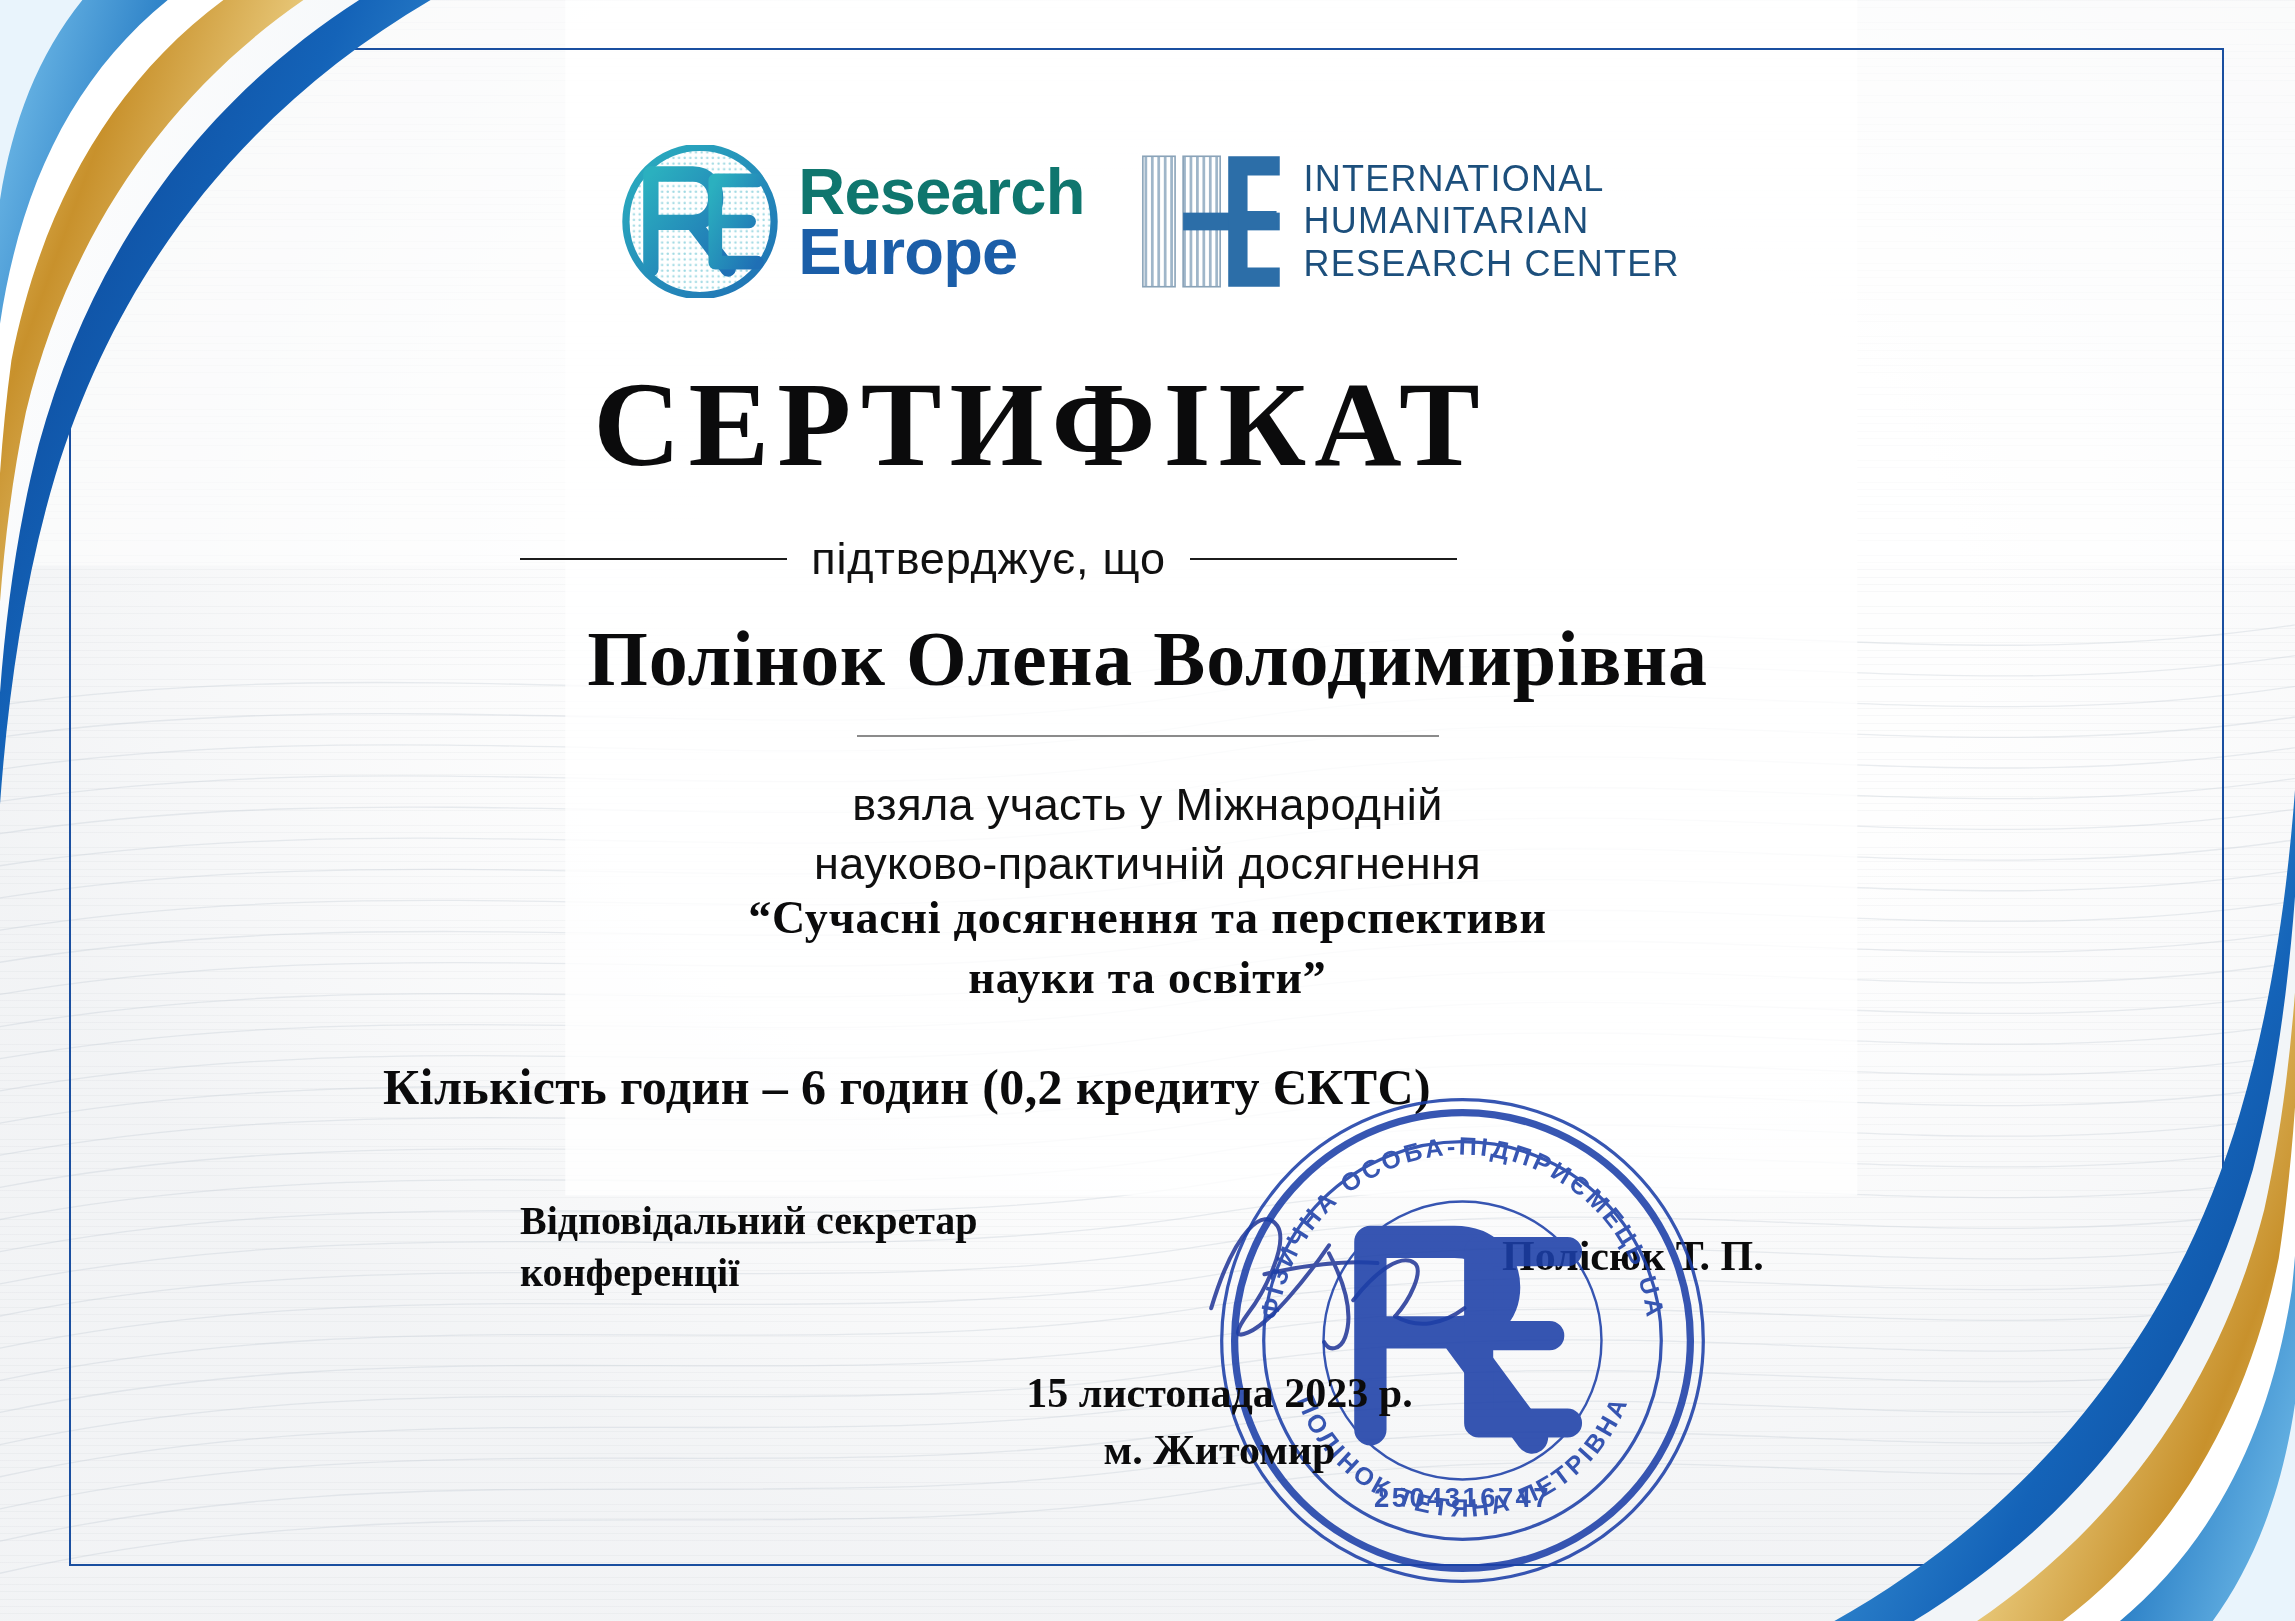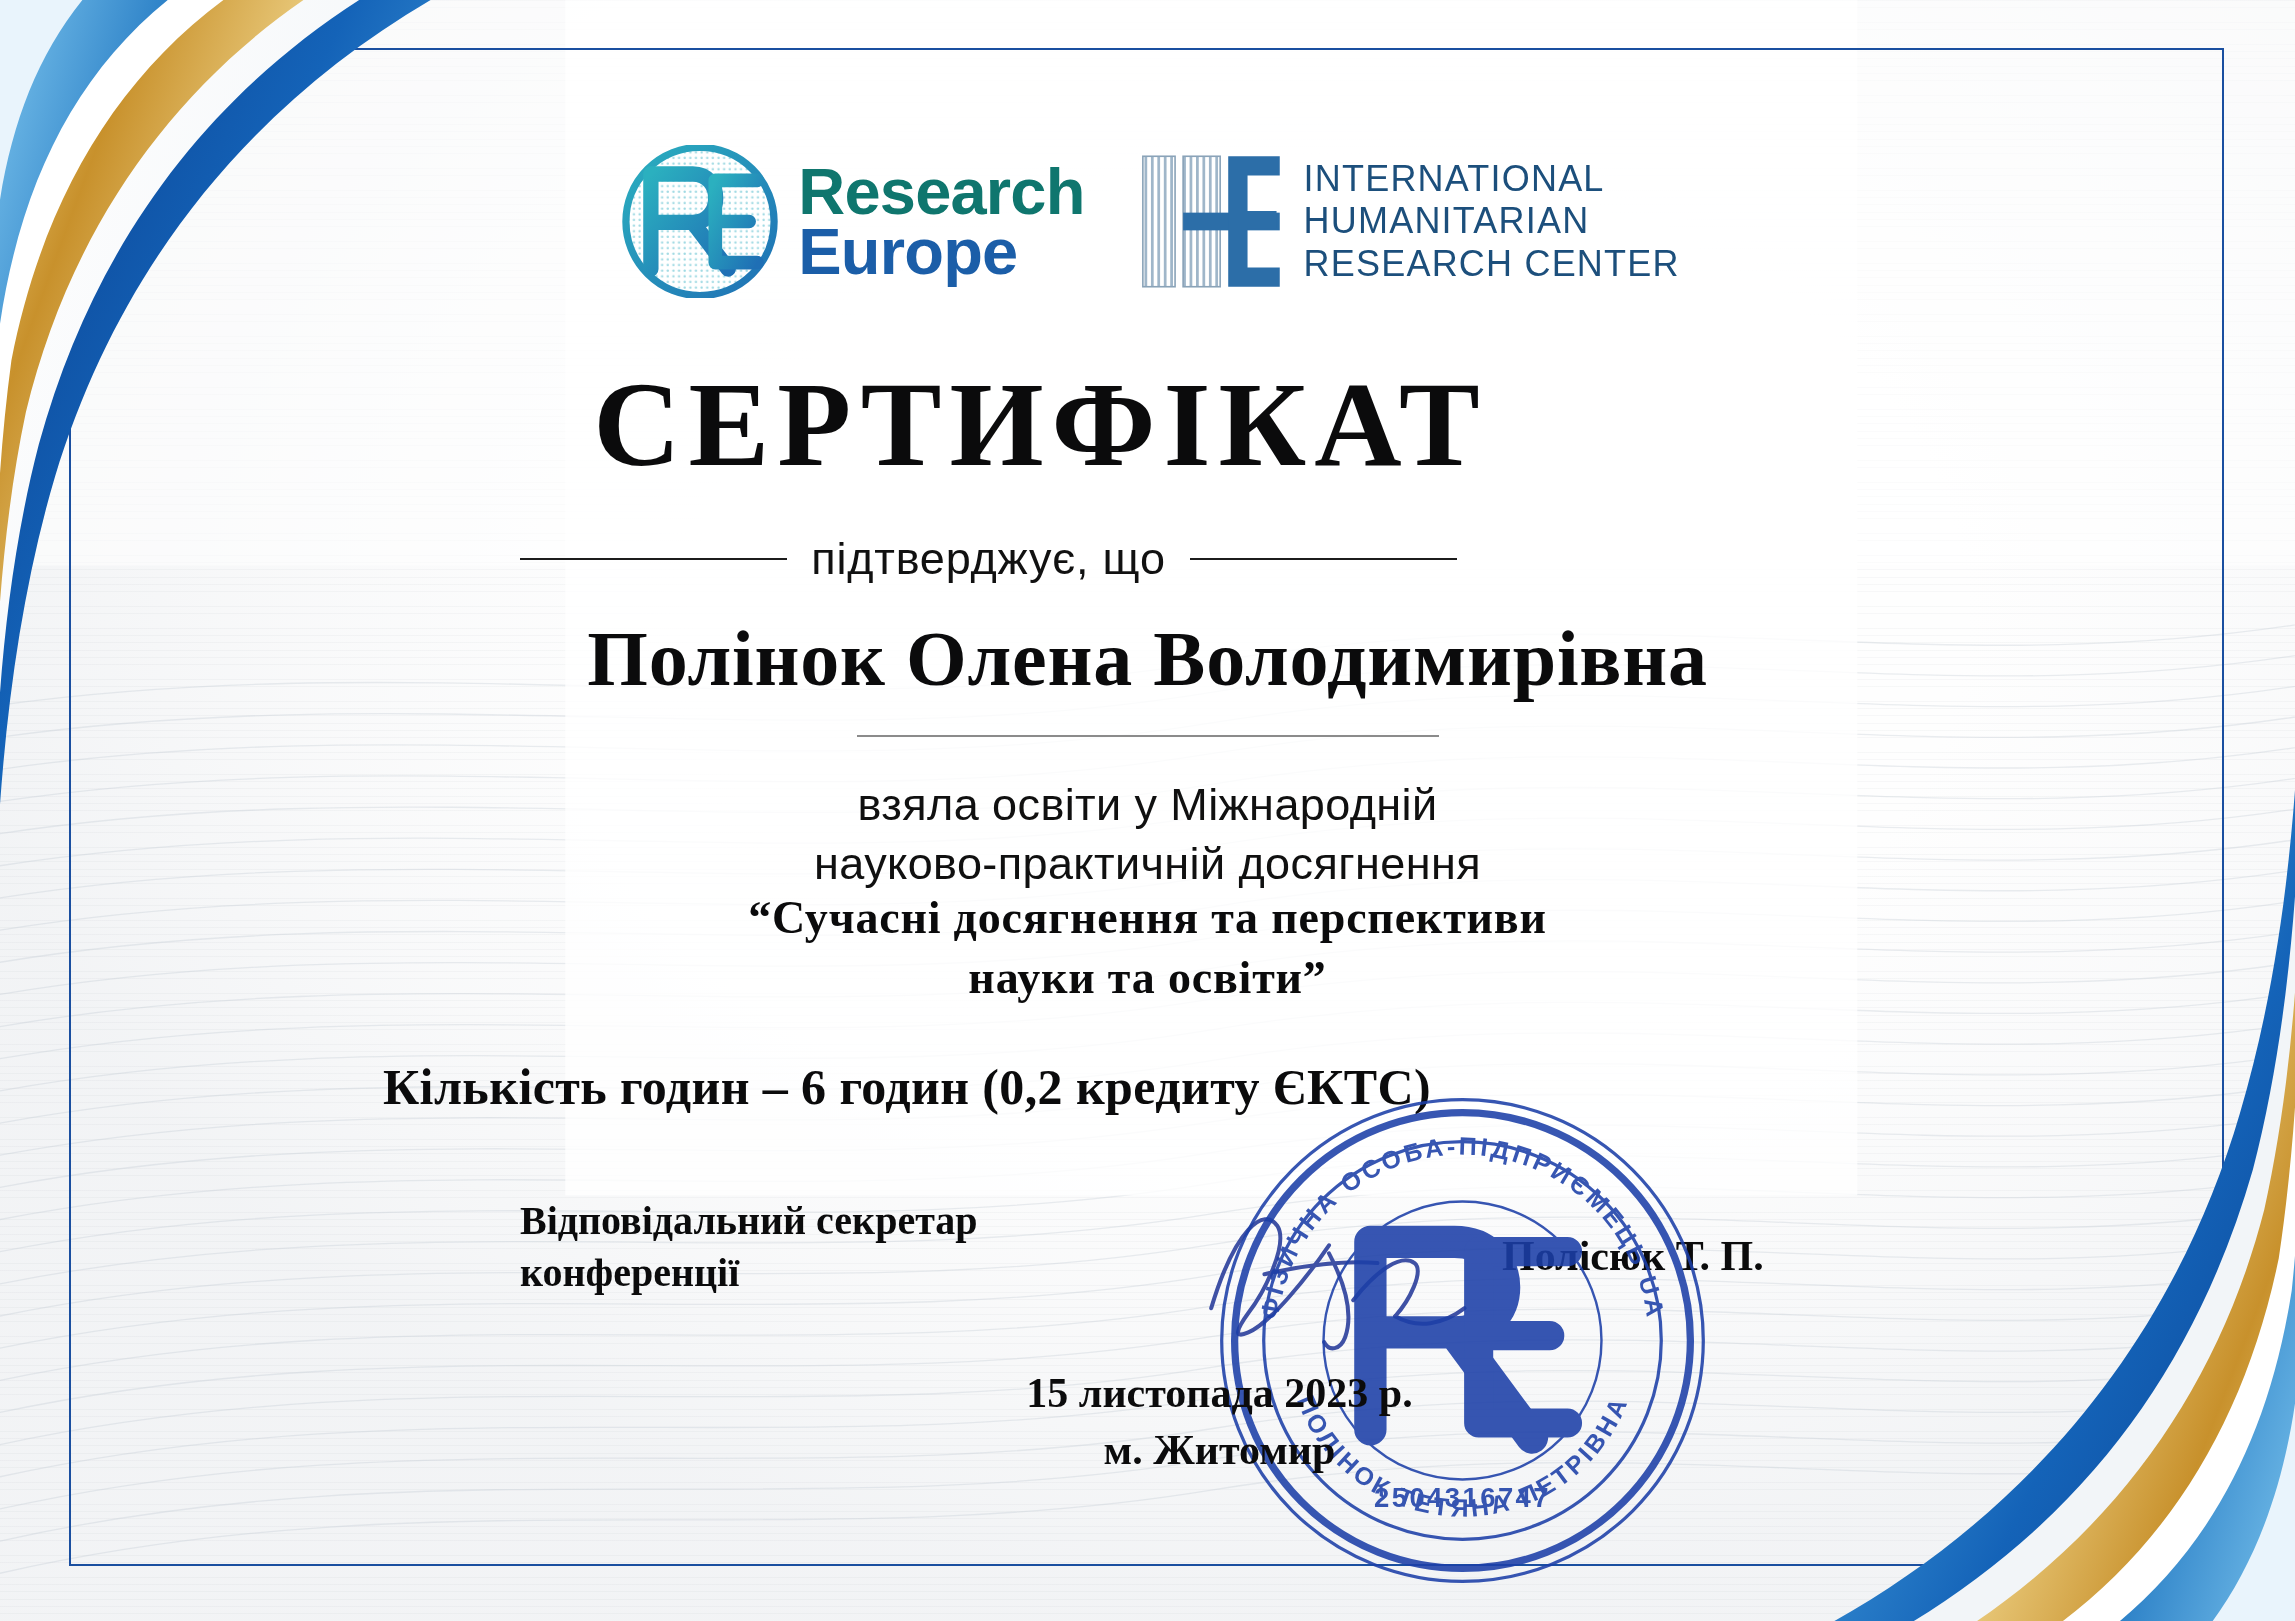--- a/index.html
+++ b/index.html
@@ -445,21 +445,21 @@
     <div class="confirm-row">
       <div class="rule"></div>
       <div class="confirm-text">підтверджує, що</div>
       <div class="rule"></div>
     </div>
 
     <div class="recipient">Полінок Олена Володимирівна</div>
     <div class="recipient-rule"></div>
 
     <div class="participation">
-      <div>взяла освіти у Міжнародній</div>
+      <div>взяла участь у Міжнародній</div>
       <div>науково-практичній досягнення</div>
     </div>
 
     <div class="conf-name">
       <div>“Сучасні досягнення та перспективи</div>
       <div>науки та освіти”</div>
     </div>
 
     <div class="hours">Кількість годин – 6 годин (0,2 кредиту ЄКТС)</div>
 

